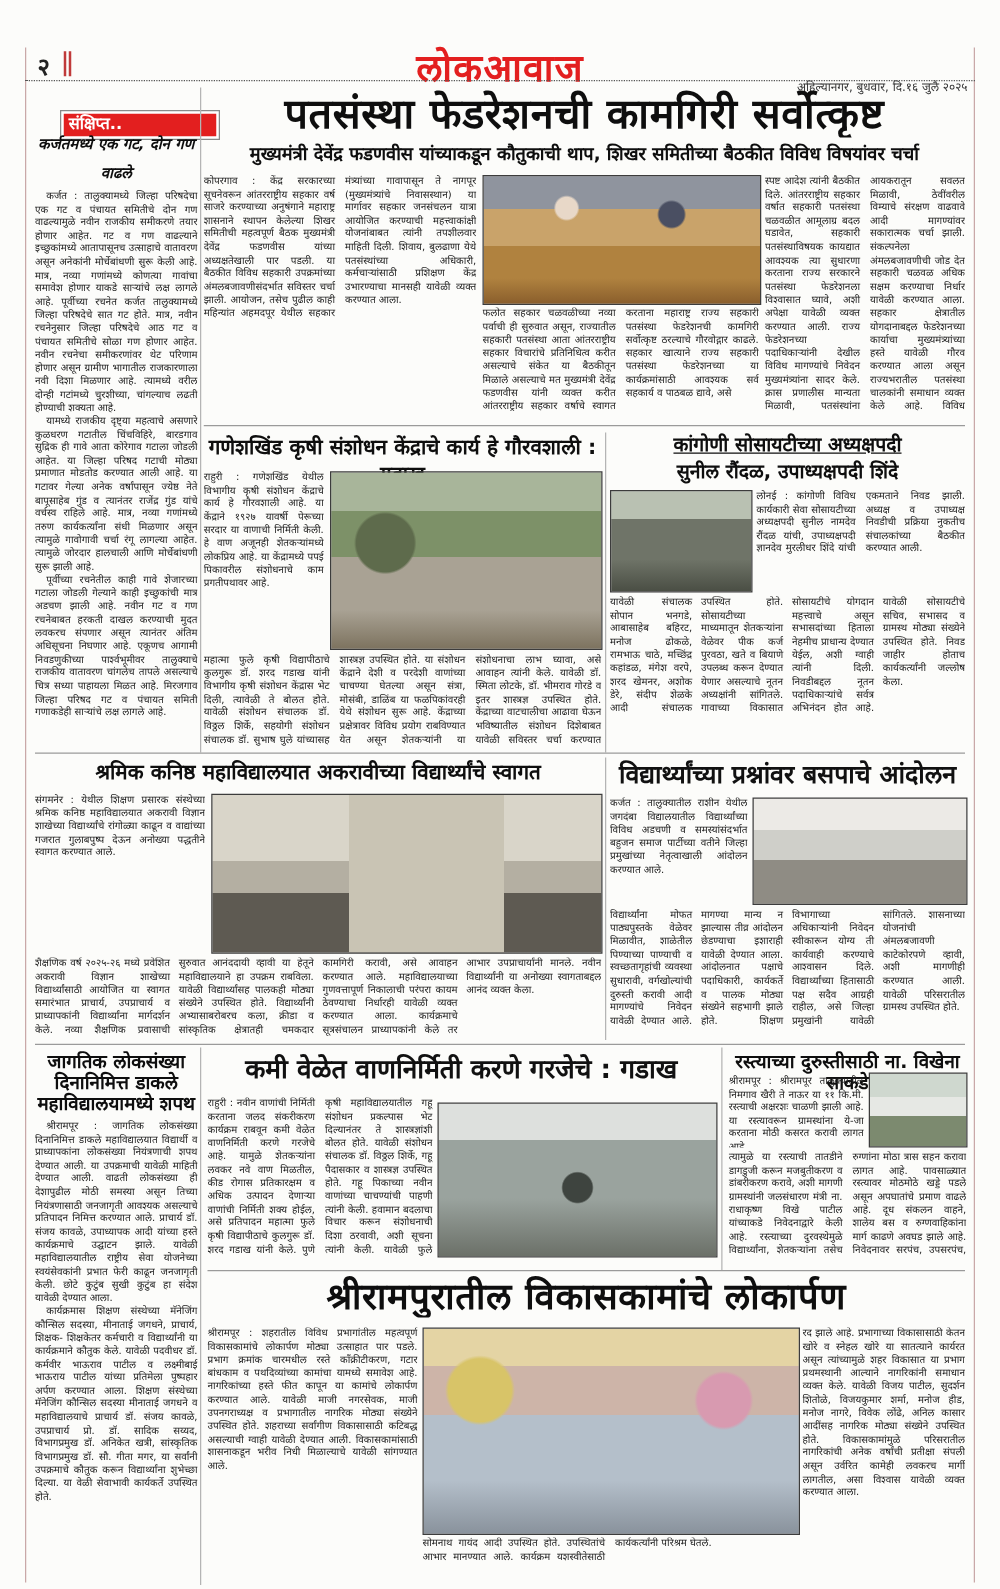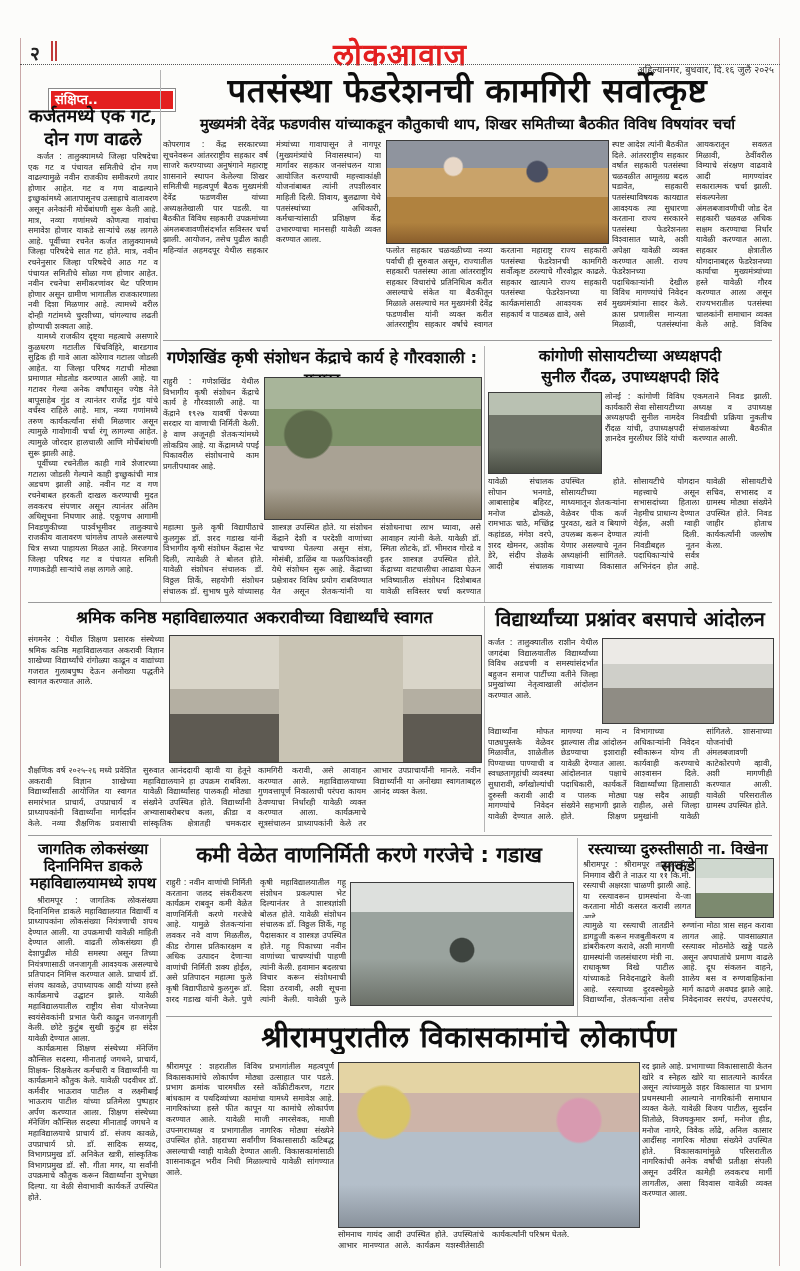--- a/index.html
+++ b/index.html
@@ -26,21 +26,21 @@
   .cols3{column-count:3;column-gap:8px;}
   .cols4{column-count:4;column-gap:7px;}
   .hl{font-weight:bold;color:#0e0e0e;text-align:center;overflow:hidden;}
   .hl-main{font-size:33px;line-height:38px;letter-spacing:0.5px;}
   .hl-sub{font-size:14.5px;font-weight:bold;line-height:20px;}
   .hl-sec{font-size:16.5px;line-height:22px;}
   .hl-sec2{font-size:15.5px;line-height:21px;}
   .hl-light{font-weight:bold;font-size:20px;line-height:26px;text-align:center;color:#111;overflow:hidden;}
   .hl-small{font-size:15px;line-height:17px;}
   .hl-bottom{font-size:29px;line-height:34px;letter-spacing:0.5px;}
-  .hl-side{font-size:18px;line-height:23px;}
+  .hl-side{font-size:12px;line-height:23px;font-style:italic;}
   
   .brief-box{border:1px solid #8a8a8a;background:#fff;padding:2px;}
   .brief-inner{background:#e31f1f;color:#ffffff;font-weight:bold;font-size:13px;line-height:18px;padding:0 4px;}
   
   .photo{border:1px solid #3c3c3c;}
   .ph-federation{background:
     radial-gradient(circle at 68% 30%, #4a4f62 0 6%, rgba(0,0,0,0) 7%),
     radial-gradient(circle at 30% 25%, #e8d8c8 0 5%, rgba(0,0,0,0) 6%),
     linear-gradient(180deg,#8f949e 0 26%,#c9a36a 26% 55%,#b0823f 55% 80%,#8a5e2c 100%);}
   .ph-ganeshkhind{background:
@@ -94,21 +94,21 @@
 
 <div class="abs hrule" style="left:163px;top:340px;width:609px;"></div>
 
 <div class="abs hl hl-sec" style="left:163px;top:347px;width:318px;">गणेशखिंड कृषी संशोधन केंद्राचे कार्य हे गौरवशाली : गडाख</div>
 <div class="abs body8" style="left:163px;top:377px;width:96px;height:141px;">राहुरी : गणेशखिंड येथील विभागीय कृषी संशोधन केंद्राचे कार्य हे गौरवशाली आहे. या केंद्राने १९२७ यावर्षी पेरूच्या सरदार या वाणाची निर्मिती केली. हे वाण अजूनही शेतकऱ्यांमध्ये लोकप्रिय आहे. या केंद्रामध्ये पपई पिकावरील संशोधनाचे काम प्रगतीपथावर आहे.</div>
 <div class="abs photo ph-ganeshkhind" style="left:264px;top:377px;width:216px;height:141px;"></div>
 <div class="abs body8 cols3" style="left:163px;top:523px;width:318px;height:76px;">महात्मा फुले कृषी विद्यापीठाचे कुलगुरू डॉ. शरद गडाख यांनी विभागीय कृषी संशोधन केंद्रास भेट दिली, त्यावेळी ते बोलत होते. यावेळी संशोधन संचालक डॉ. विठ्ठल शिर्के, सहयोगी संशोधन संचालक डॉ. सुभाष घुले यांच्यासह शास्त्रज्ञ उपस्थित होते. या संशोधन केंद्राने देशी व परदेशी वाणांच्या चाचण्या घेतल्या असून संत्रा, मोसंबी, डाळिंब या फळपिकांवरही येथे संशोधन सुरू आहे. केंद्राच्या प्रक्षेत्रावर विविध प्रयोग राबविण्यात येत असून शेतकऱ्यांनी या संशोधनाचा लाभ घ्यावा, असे आवाहन त्यांनी केले. यावेळी डॉ. स्मिता लोटके, डॉ. भीमराव गोरडे व इतर शास्त्रज्ञ उपस्थित होते. केंद्राच्या वाटचालीचा आढावा घेऊन भविष्यातील संशोधन दिशेबाबत यावेळी सविस्तर चर्चा करण्यात आली. प्रयोगशाळा व प्रक्षेत्राची पाहणीही त्यांनी यावेळी केली.</div>
 
 <div class="abs vrule" style="left:484px;top:346px;height:256px;"></div>
 
-<div class="abs hl hl-sec2" style="left:488px;top:346px;width:284px;">कांगोणी सोसायटीच्या अध्यक्षपदी</div>
+<div class="abs hl hl-sec2" style="left:488px;top:346px;width:284px;text-decoration:underline;">कांगोणी सोसायटीच्या अध्यक्षपदी</div>
 <div class="abs hl hl-sec2" style="left:488px;top:367px;width:284px;">सुनील रौंदळ, उपाध्यक्षपदी शिंदे</div>
 <div class="abs photo ph-kangoni" style="left:488px;top:392px;width:112px;height:80px;"></div>
 <div class="abs body8 cols2" style="left:605px;top:392px;width:167px;height:80px;">लोनई : कांगोणी विविध कार्यकारी सेवा सोसायटीच्या अध्यक्षपदी सुनील नामदेव रौंदळ यांची, उपाध्यक्षपदी ज्ञानदेव मुरलीधर शिंदे यांची एकमताने निवड झाली. अध्यक्ष व उपाध्यक्ष निवडीची प्रक्रिया नुकतीच संचालकांच्या बैठकीत करण्यात आली.</div>
 <div class="abs body8 cols4" style="left:488px;top:477px;width:284px;height:122px;">यावेळी संचालक सोपान भनगडे, आबासाहेब बहिरट, मनोज ढोकळे, रामभाऊ चाठे, मच्छिंद्र कहांडळ, मंगेश वरपे, शरद खेमनर, अशोक डेरे, संदीप शेळके आदी संचालक उपस्थित होते. सोसायटीच्या माध्यमातून शेतकऱ्यांना वेळेवर पीक कर्ज पुरवठा, खते व बियाणे उपलब्ध करून देण्यात येणार असल्याचे नूतन अध्यक्षांनी सांगितले. गावाच्या विकासात सोसायटीचे योगदान महत्त्वाचे असून सभासदांच्या हिताला नेहमीच प्राधान्य देण्यात येईल, अशी ग्वाही त्यांनी दिली. निवडीबद्दल नूतन पदाधिकाऱ्यांचे सर्वत्र अभिनंदन होत आहे. यावेळी सोसायटीचे सचिव, सभासद व ग्रामस्थ मोठ्या संख्येने उपस्थित होते. निवड जाहीर होताच कार्यकर्त्यांनी जल्लोष केला.</div>
 
 <div class="abs hrule" style="left:28px;top:602px;width:744px;"></div>
 
 <div class="abs hl hl-sec" style="left:28px;top:607px;width:453px;">श्रमिक कनिष्ठ महाविद्यालयात अकरावीच्या विद्यार्थ्यांचे स्वागत</div>
 <div class="abs body8" style="left:28px;top:635px;width:136px;height:126px;">संगमनेर : येथील शिक्षण प्रसारक संस्थेच्या श्रमिक कनिष्ठ महाविद्यालयात अकरावी विज्ञान शाखेच्या विद्यार्थ्यांचे रांगोळ्या काढून व वाद्यांच्या गजरात गुलाबपुष्प देऊन अनोख्या पद्धतीने स्वागत करण्यात आले.</div>
 <div class="abs photo ph-shramik" style="left:169px;top:635px;width:311px;height:126px;"></div>

